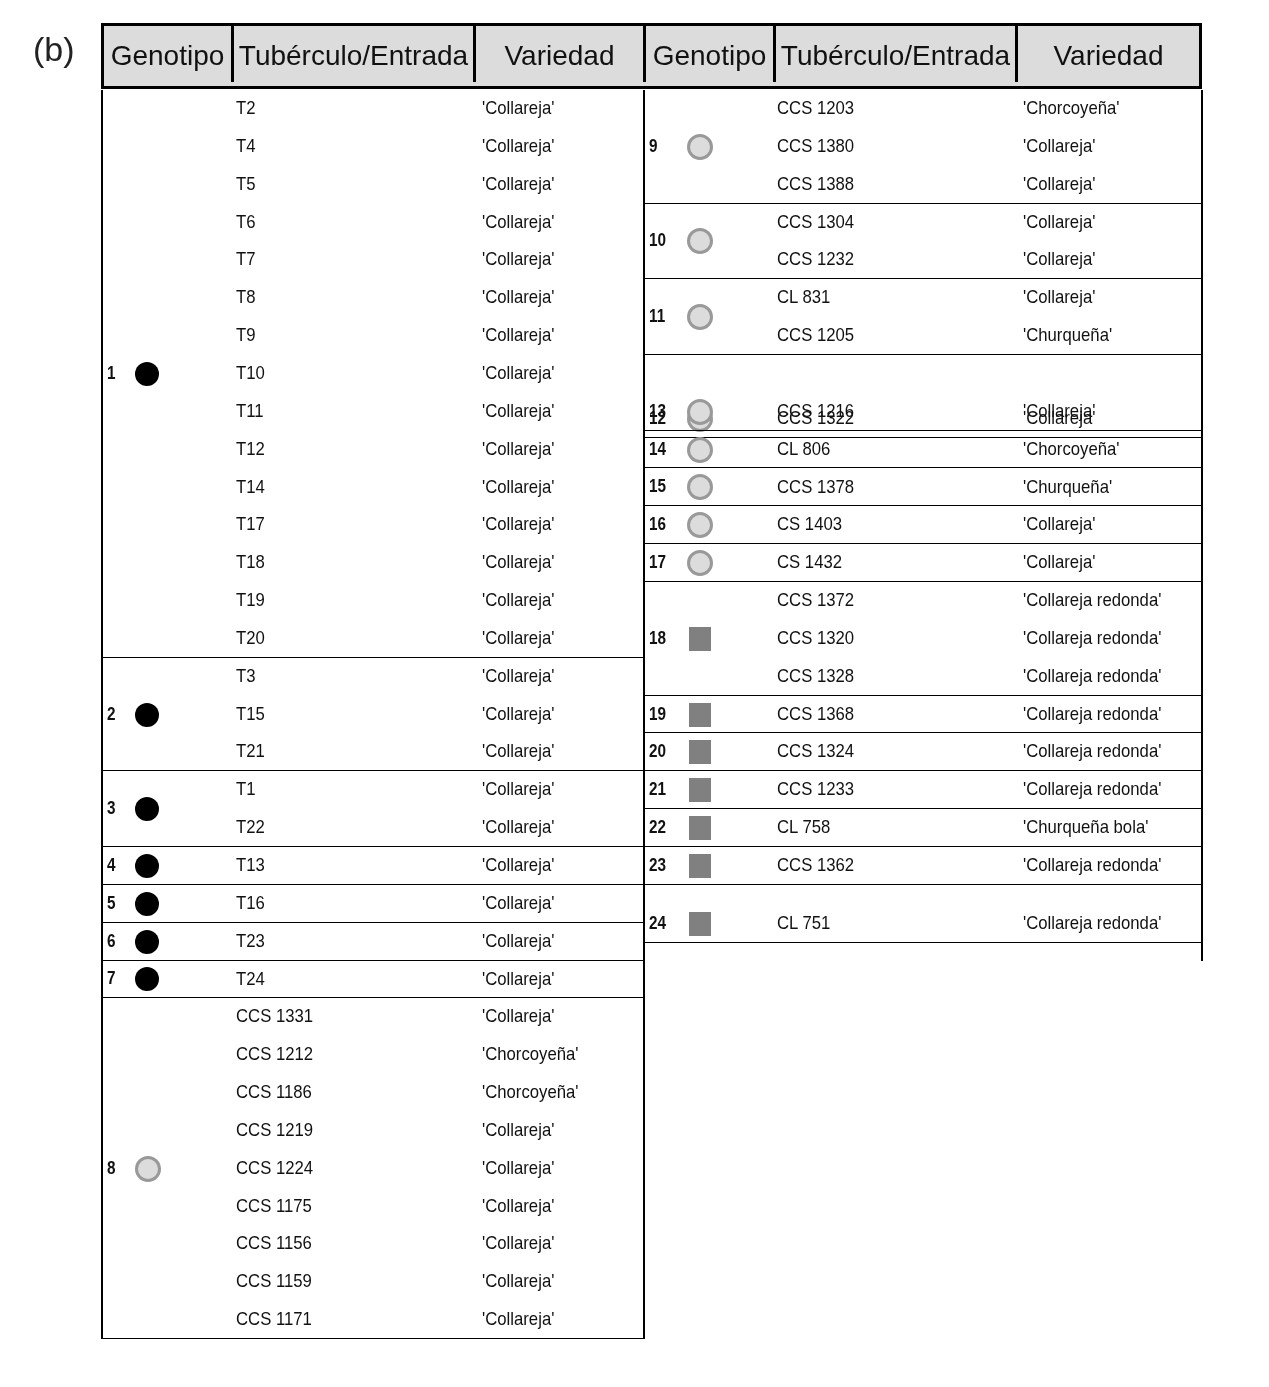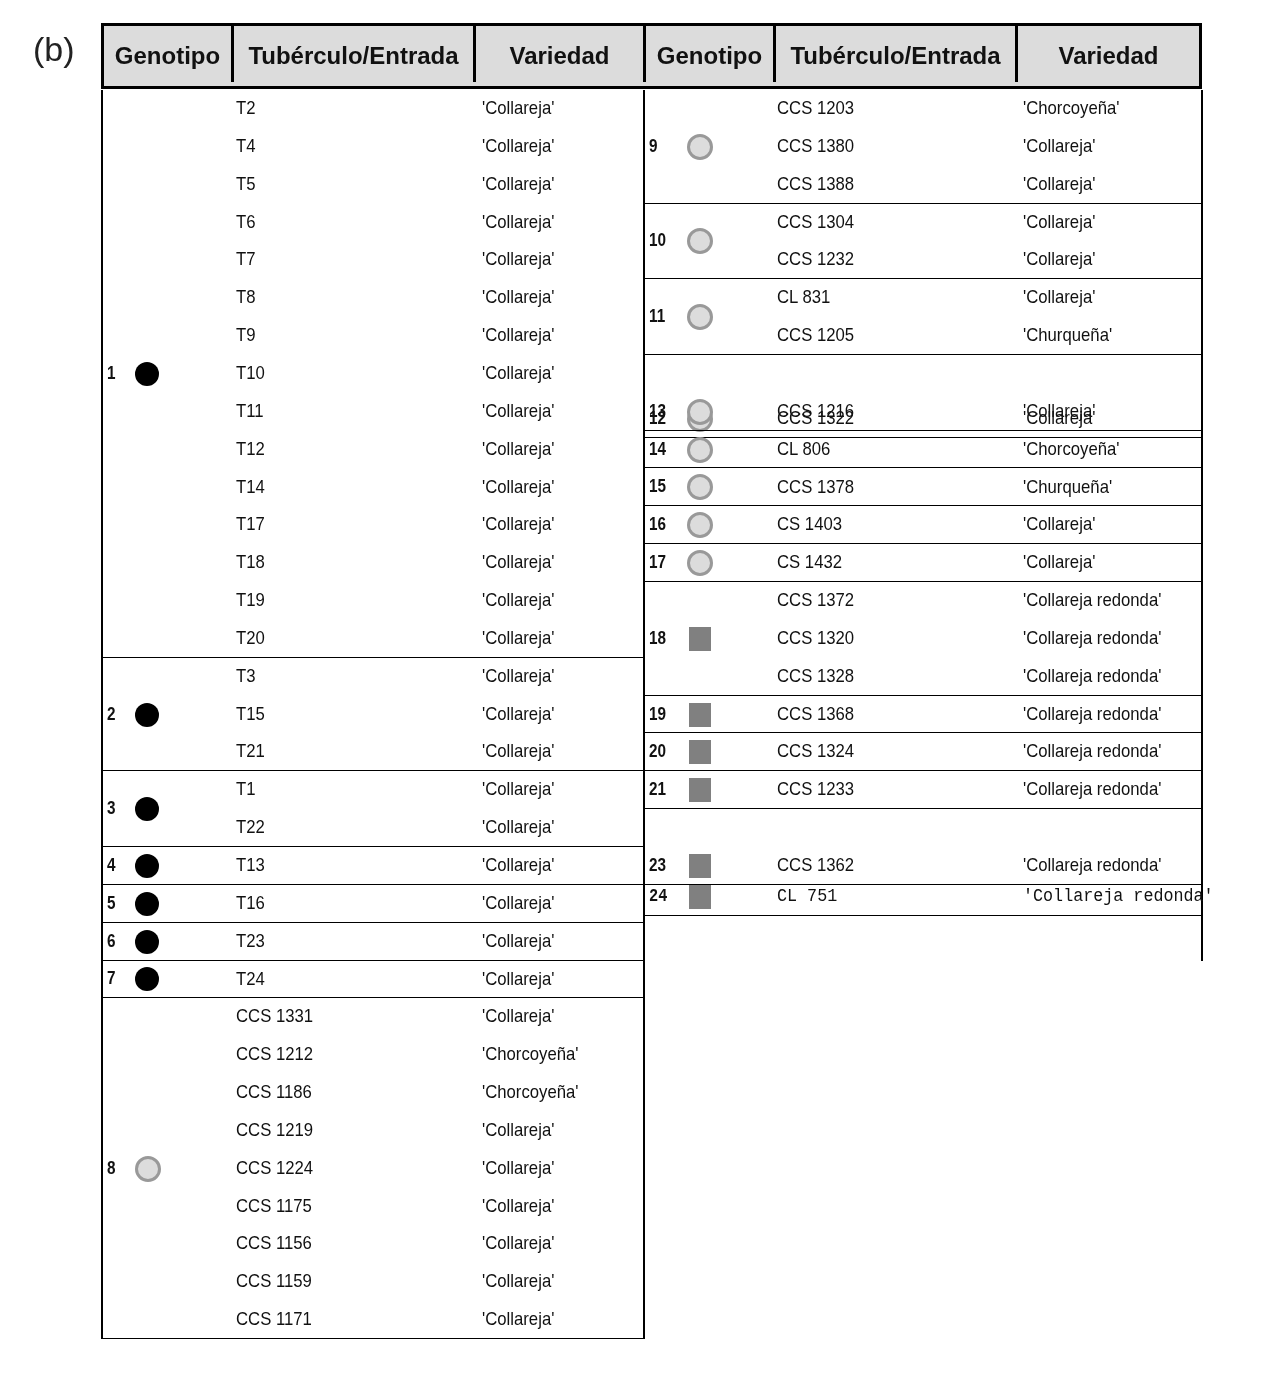--- a/index.html
+++ b/index.html
@@ -1,19 +1,19 @@
 <!DOCTYPE html>
 <html><head>
 <meta charset="utf-8">
 <style>
   html,body{margin:0;padding:0;background:#fff;}
   body{width:1269px;height:1387px;position:relative;overflow:hidden;font-family:"Liberation Sans",sans-serif;color:#111;}
   .panel-label{position:absolute;left:33px;top:30px;font-size:34px;font-family:"Liberation Sans",sans-serif;color:#222;}
   .hdr{position:absolute;top:0;height:66px;background:#dcdcdc;border:3px solid #000;box-sizing:border-box;}
-  .hcell{position:absolute;top:0;height:56px;line-height:60px;text-align:center;font-weight:bold;font-size:24px;border-right:3px solid #000;box-sizing:border-box;}
+  .hcell{position:absolute;top:0;height:56px;line-height:60px;text-align:center;font-weight:normal;font-size:28px;border-right:3px solid #000;box-sizing:border-box;}
   .hcell.last{border-right:none;}
   .body{position:absolute;top:66px;border-left:2px solid #000;border-right:2px solid #000;box-sizing:border-box;}
   .group{position:absolute;left:0;right:0;border-bottom:1.5px solid #000;box-sizing:border-box;}
   .gnum{position:absolute;left:4px;font-weight:bold;font-size:18px;transform:scaleX(0.85);transform-origin:left;}
   .sym{position:absolute;}
   .sym.filled{width:24px;height:24px;border-radius:50%;background:#000;}
   .sym.hollow{width:20px;height:20px;border-radius:50%;background:#dcdcdc;border:3px solid #999;}
   .sym.square{width:22px;height:24px;background:#808080;}
   .cell{position:absolute;font-size:19px;transform:scaleX(0.88);transform-origin:left;white-space:nowrap;}
 </style>
@@ -215,25 +215,31 @@
       <span class="sym square" style="left: 44px; top: 6.925px;"></span>
       <span class="cell" style="left: 132px; top: 7px;">CCS 1324</span>
       <span class="cell" style="left: 378px; top: 7px;">'Collareja redonda'</span>
     </div>
     <div class="group" style="top: 681.3px; height: 37.85px;">
       <span class="gnum" style="top: 7.925px;">21</span>
       <span class="sym square" style="left: 44px; top: 6.925px;"></span>
       <span class="cell" style="left: 132px; top: 7px;">CCS 1233</span>
       <span class="cell" style="left: 378px; top: 7px;">'Collareja redonda'</span>
     </div>
+    <div class="group" style="top: 719.15px; height: 37.85px;">
+      <span class="gnum" style="top: 7.925px;">22</span>
+      <span class="sym square" style="left: 44px; top: 6.925px;"></span>
+      <span class="cell" style="left: 132px; top: 7px;">CL 758</span>
+      <span class="cell" style="left: 378px; top: 7px;">'Churqueña bola'</span>
+    </div>
     <div class="group" style="top: 757px; height: 37.85px;">
       <span class="gnum" style="top: 7.925px;">23</span>
       <span class="sym square" style="left: 44px; top: 6.925px;"></span>
       <span class="cell" style="left: 132px; top: 7px;">CCS 1362</span>
       <span class="cell" style="left: 378px; top: 7px;">'Collareja redonda'</span>
     </div>
-    <div class="group" style="top: 788px; height: 37.85px; font-family: Liberation Mono, monospace;">
+    <div class="group" style="top: 815px; height: 37.85px;">
       <span class="gnum" style="top: 7.925px;">24</span>
       <span class="sym square" style="left: 44px; top: 6.925px;"></span>
       <span class="cell" style="left: 132px; top: 7px;">CL 751</span>
       <span class="cell" style="left: 378px; top: 7px;">'Collareja redonda'</span>
     </div>
   </div>
 
 </body></html>

